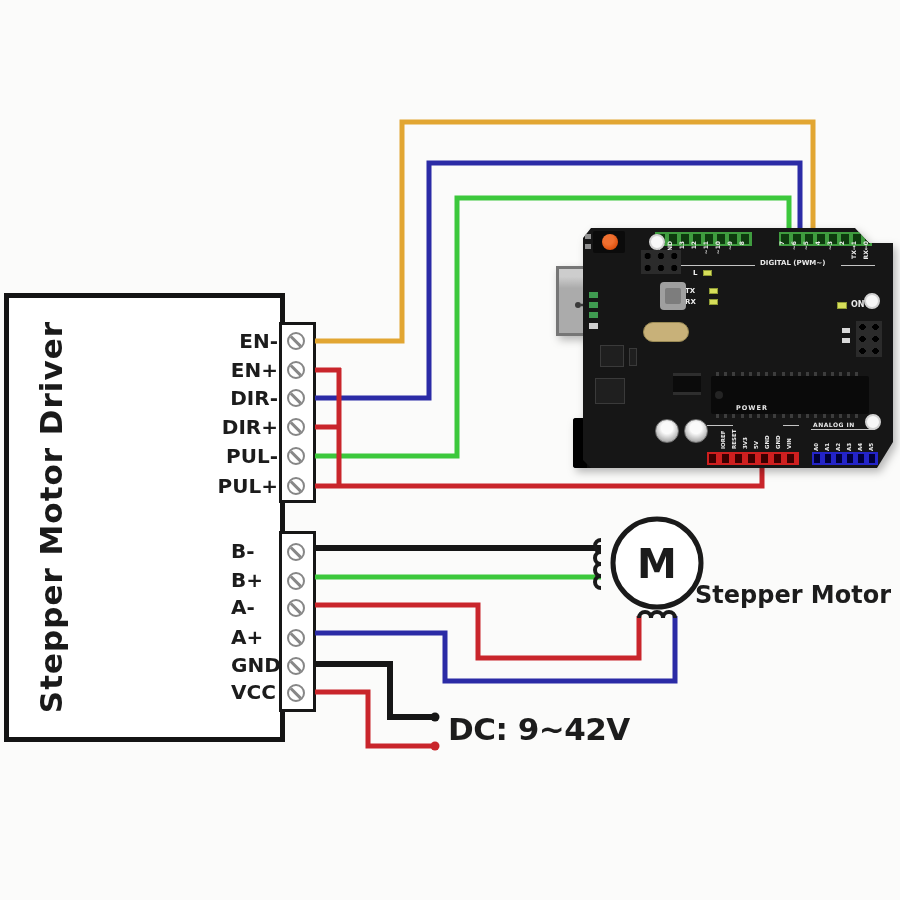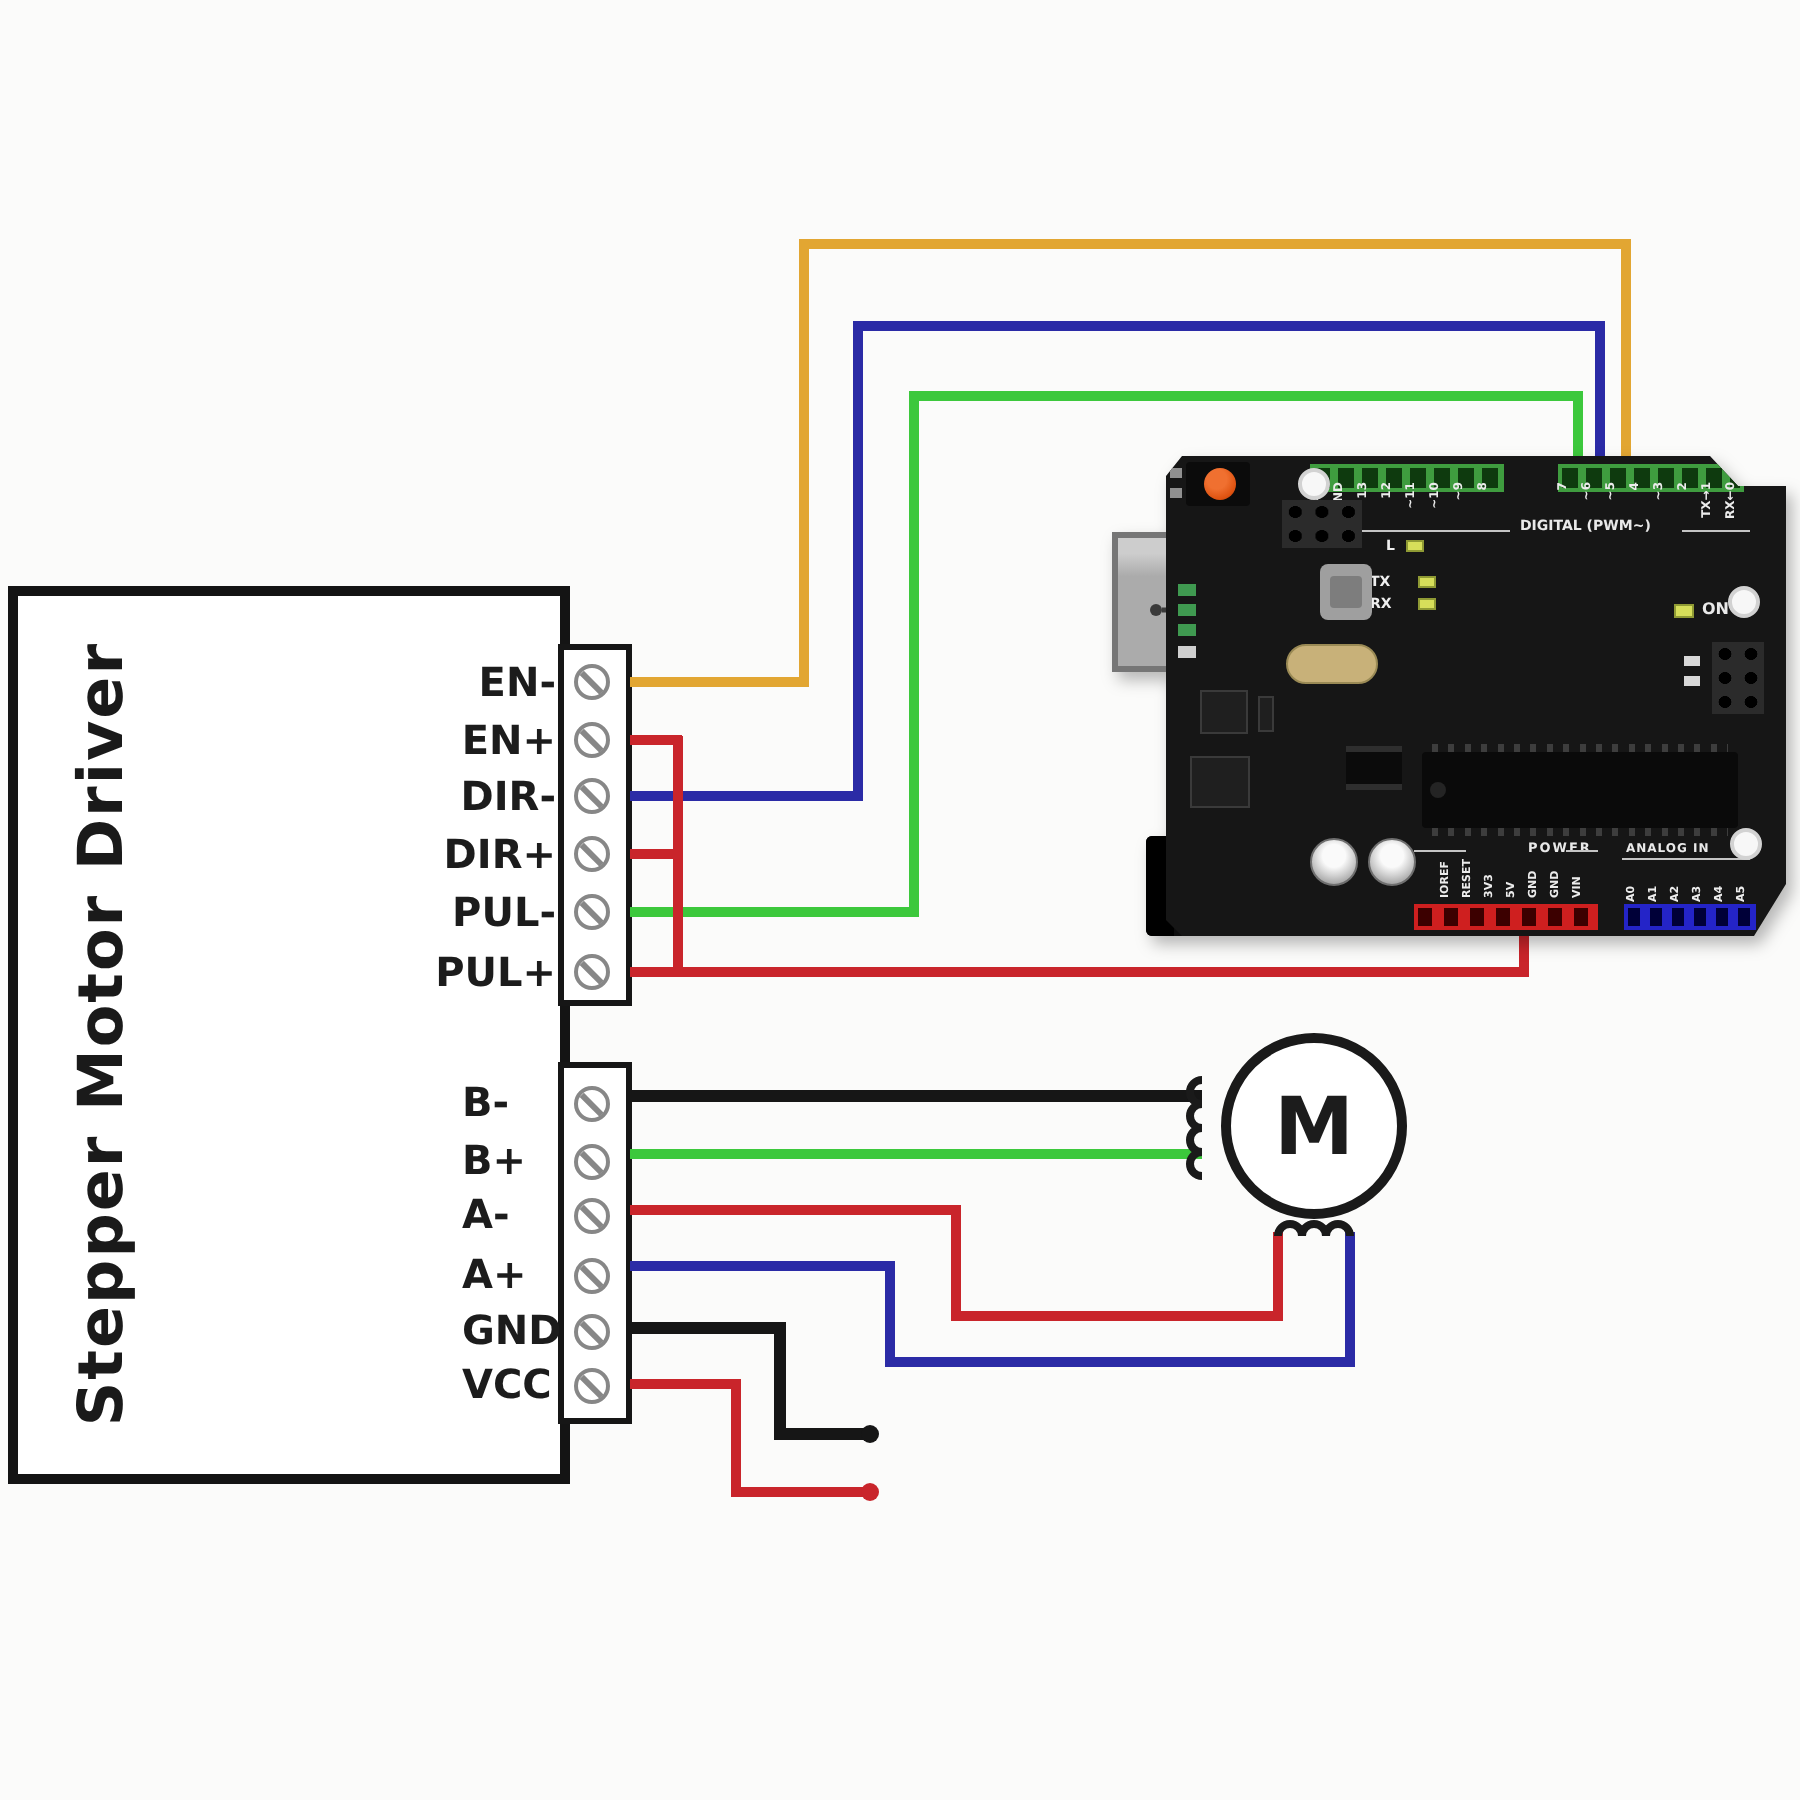--- a/index.html
+++ b/index.html
@@ -149,20 +149,22 @@
     <polyline class="wl bk" points="315,664 390,664 390,717 432,717"></polyline>
     <polyline class="wl rd" points="315,692 368,692 368,746 432,746"></polyline>
     <circle cx="435" cy="717" r="4.5" fill="#161616"></circle>
     <circle cx="435" cy="746" r="4.5" fill="#C9252B"></circle>
     <path class="coil" d="M601,540 a6,6 0 0 0 0,12 a6,6 0 0 0 0,12 a6,6 0 0 0 0,12 a6,6 0 0 0 0,12"></path>
     <circle class="motor-ring" cx="657" cy="563" r="44"></circle>
     <path class="coil" d="M639,618 a6,6 0 0 1 12,0 a6,6 0 0 1 12,0 a6,6 0 0 1 12,0"></path>
   </svg>
 
   <div class="m-letter">M</div>
+  <div class="motor-caption">Stepper Motor</div>
+  <div class="dc-caption">DC: 9~42V</div>
 
   <div class="arduino">
     <div class="usb">
       <svg width="50" height="24" style="position:absolute;left:14px;top:24px;">
         <circle cx="5" cy="12" r="3" fill="#3a3a3a"></circle>
         <path d="M8,12 h34 M22,12 l9,-7 h7 M22,12 l9,7 h7" stroke="#3a3a3a" stroke-width="2.4" fill="none"></path>
         <rect x="36" y="3" width="5" height="4" fill="#3a3a3a"></rect>
           <circle cx="40" cy="19" r="2.4" fill="#3a3a3a"></circle>
       </svg>
     </div>
@@ -217,21 +219,21 @@
       <div class="dip8"></div>
       <div class="mcu">
           <span class="mcu-notch"></span>
         </div>
       <div class="cap" style="left:72px;top:191px;"></div>
       <div class="cap" style="left:101px;top:191px;"></div>
 
       <div class="red-strip"></div>
       <div class="blue-strip"></div>
       <div class="hairline" style="left:124px;top:197px;width:26px;"></div>
-      <span class="sk" style="left:153px;top:192px;font-size:6.5px;letter-spacing:1px;margin-left:28px;">POWER</span>
+      <span class="sk" style="left:153px;top:176px;font-size:6.5px;letter-spacing:1px;">POWER</span>
       <div class="hairline" style="left:200px;top:197px;width:16px;"></div>
       <span class="vpin2" style="left:127px;top:203px;">IOREF</span>
       <span class="vpin2" style="left:138px;top:203px;">RESET</span>
       <span class="vpin2" style="left:149px;top:203px;">3V3</span>
       <span class="vpin2" style="left:160px;top:203px;">5V</span>
       <span class="vpin2" style="left:171px;top:203px;">GND</span>
       <span class="vpin2" style="left:182px;top:203px;">GND</span>
       <span class="vpin2" style="left:193px;top:203px;">VIN</span>
 
       <span class="sk" style="left:230px;top:193px;font-size:6px;letter-spacing:0.5px;">ANALOG IN</span>

